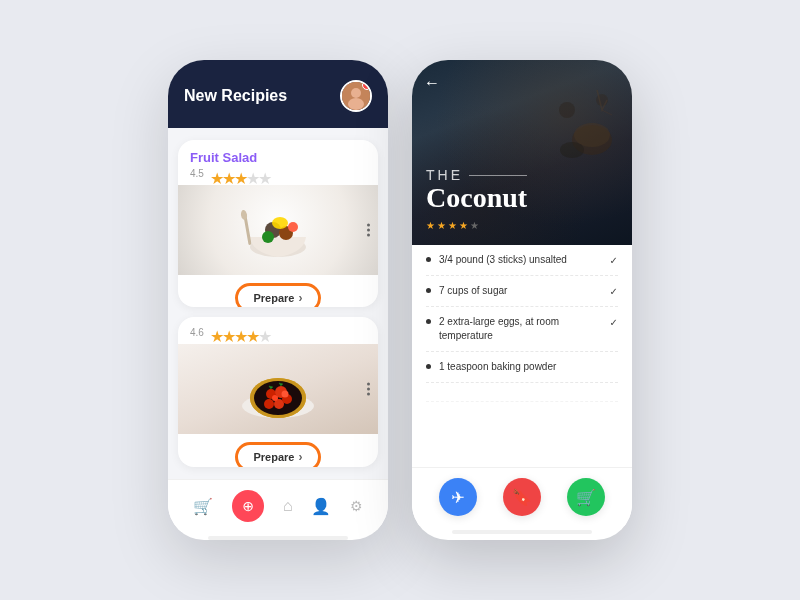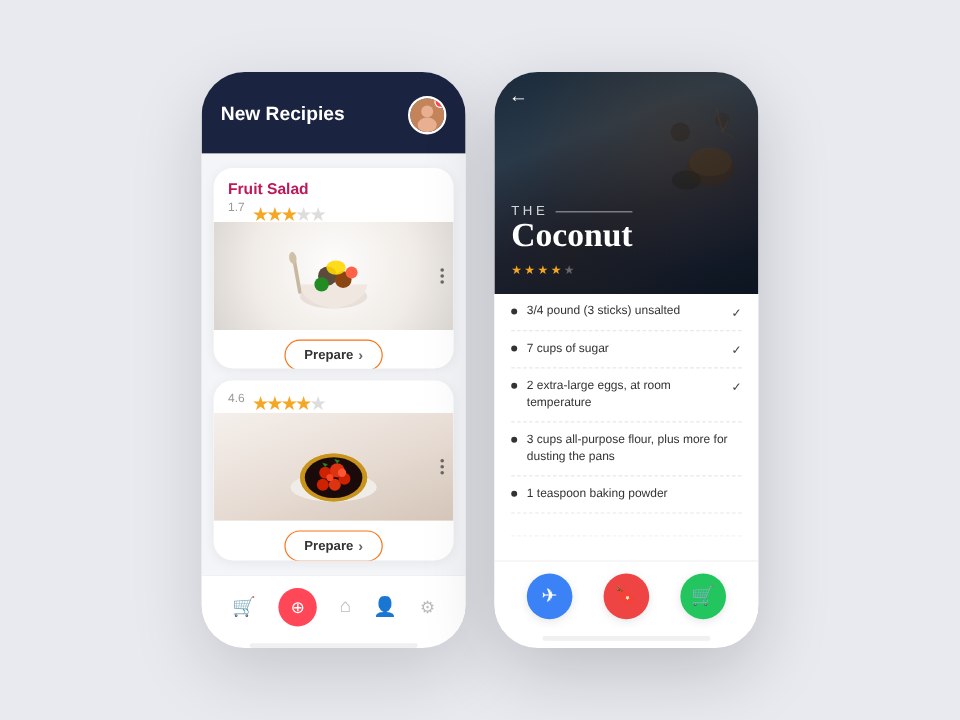--- a/index.html
+++ b/index.html
@@ -97,21 +97,21 @@
       box-shadow: 0 2px 10px rgba(0,0,0,0.06);
     }
 
     .recipe-card-header {
       padding: 10px 12px 6px;
     }
 
     .recipe-title {
       font-size: 13px;
       font-weight: 700;
-      color: #be185d;
+      color: #8b5cf6;
       margin-bottom: 3px;
     }
 
     .stars {
       display: flex;
       align-items: center;
       gap: 2px;
     }
 
     .star {
@@ -186,21 +186,21 @@
     }
 
     .prepare-btn-container {
       padding: 8px 12px;
       display: flex;
       justify-content: center;
     }
 
     .prepare-btn {
       background: #fff;
-      border: 1px solid #f97316;
+      border: 3px solid #f97316;
       border-radius: 20px;
       padding: 5px 16px;
       font-size: 11px;
       font-weight: 600;
       color: #333;
       display: flex;
       align-items: center;
       gap: 4px;
       cursor: pointer;
     }
@@ -291,21 +291,21 @@
     }
 
     .hero-text {
       position: absolute;
       bottom: 14px;
       left: 14px;
       z-index: 2;
     }
 
     .hero-the {
-      font-size: 11px;
+      font-size: 14px;
       color: rgba(255,255,255,0.8);
       letter-spacing: 3px;
       text-transform: uppercase;
       display: flex;
       align-items: center;
       gap: 6px;
       justify-content: center;
     }
 
     .hero-line {
@@ -458,21 +458,21 @@
         <div class="notification-badge"></div>
       </div>
     </div>
 
     <div class="content">
 
       <div class="recipe-card">
         <div class="recipe-card-header">
           <div class="recipe-title">Fruit Salad</div>
           <div class="stars">
-            <span class="rating-num">1.7</span>
+            <span class="rating-num">4.5</span>
             <span class="star star-full">★</span>
             <span class="star star-full">★</span>
             <span class="star star-full">★</span>
             <span class="star star-empty">★</span>
             <span class="star star-empty">★</span>
           </div>
         </div>
         <div class="recipe-image-container">
           <div class="recipe-image-fruit">
             <svg class="fruit-bowl" viewBox="0 0 80 70">
@@ -630,25 +630,20 @@
           <span class="ingredient-text">7 cups of sugar</span>
           <span class="ingredient-check">✓</span>
         </div>
 
         <div class="ingredient-item">
           <div class="ingredient-bullet"></div>
           <span class="ingredient-text">2 extra-large eggs, at room temperature</span>
           <span class="ingredient-check">✓</span>
         </div>
 
-        <div class="ingredient-item">
-          <div class="ingredient-bullet"></div>
-          <span class="ingredient-text">3 cups all-purpose flour, plus more for dusting the pans</span>
-          <span class="ingredient-check" style="opacity:0;"></span>
-        </div>
 
         <div class="ingredient-item">
           <div class="ingredient-bullet"></div>
           <span class="ingredient-text">1 teaspoon baking powder</span>
           <span class="ingredient-check" style="opacity:0;"></span>
         </div>
 
         <div class="ingredient-item faded">
 
           <span class="ingredient-check" style="opacity:0;"></span>

